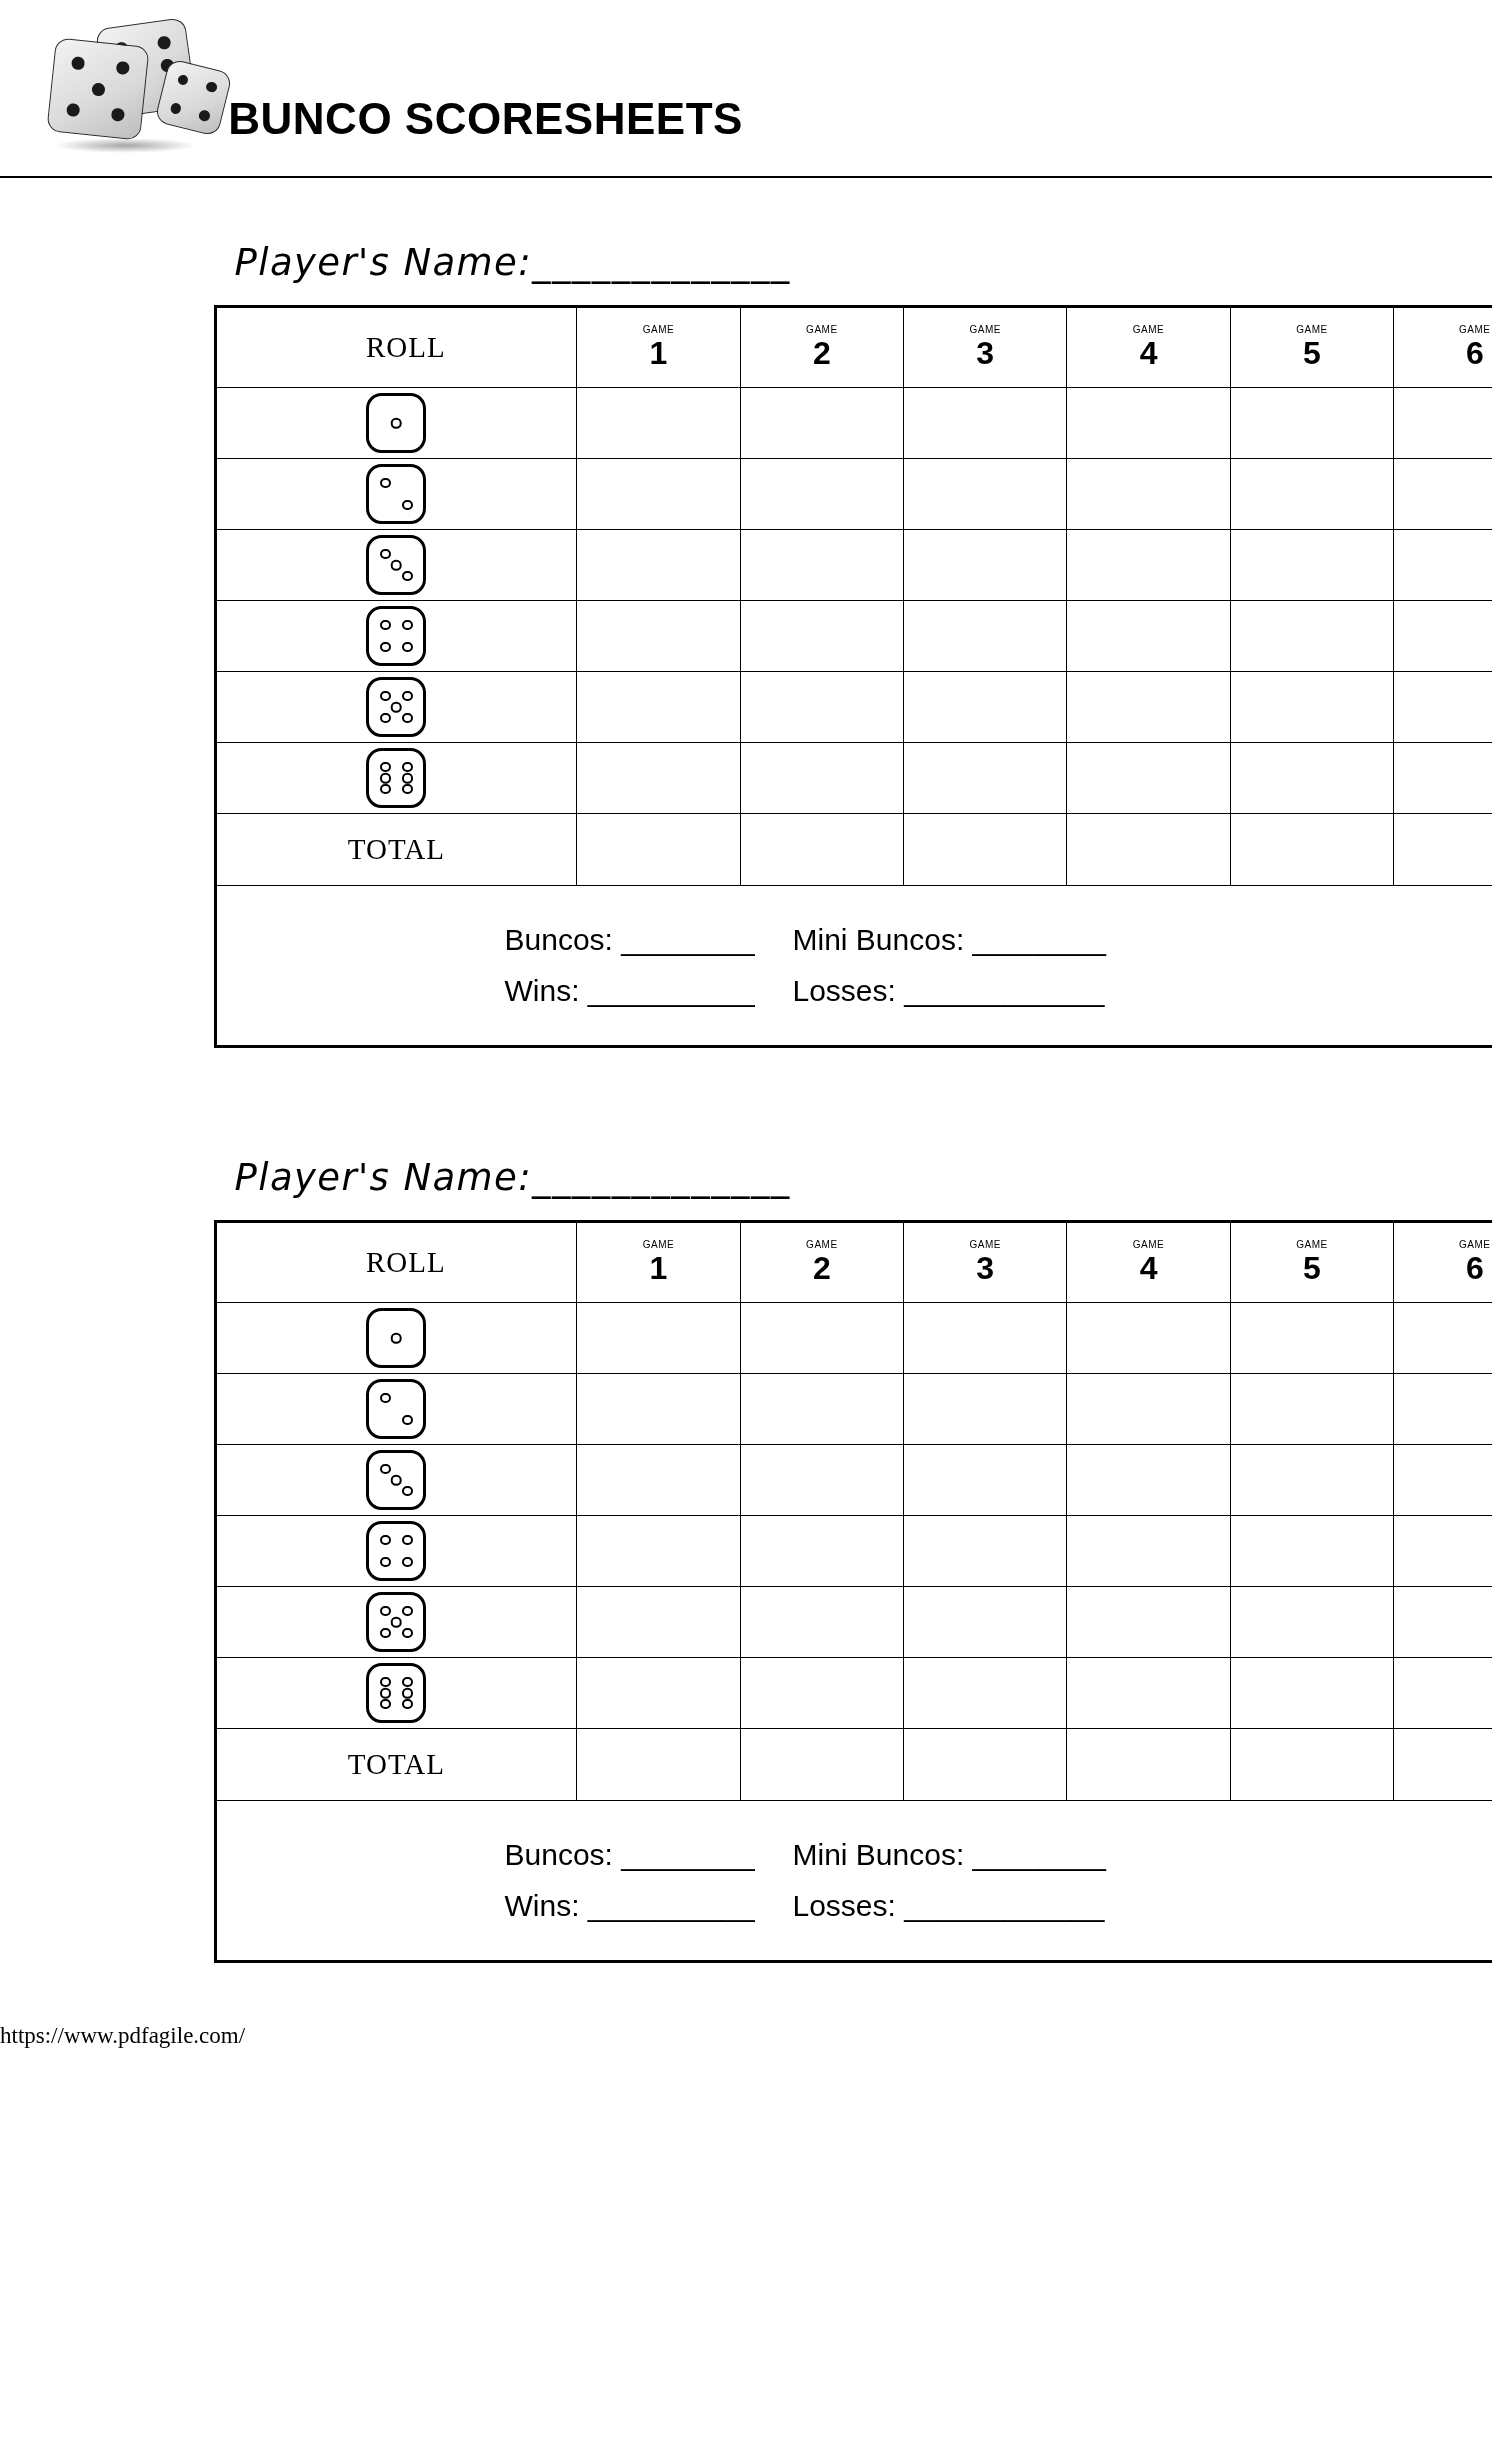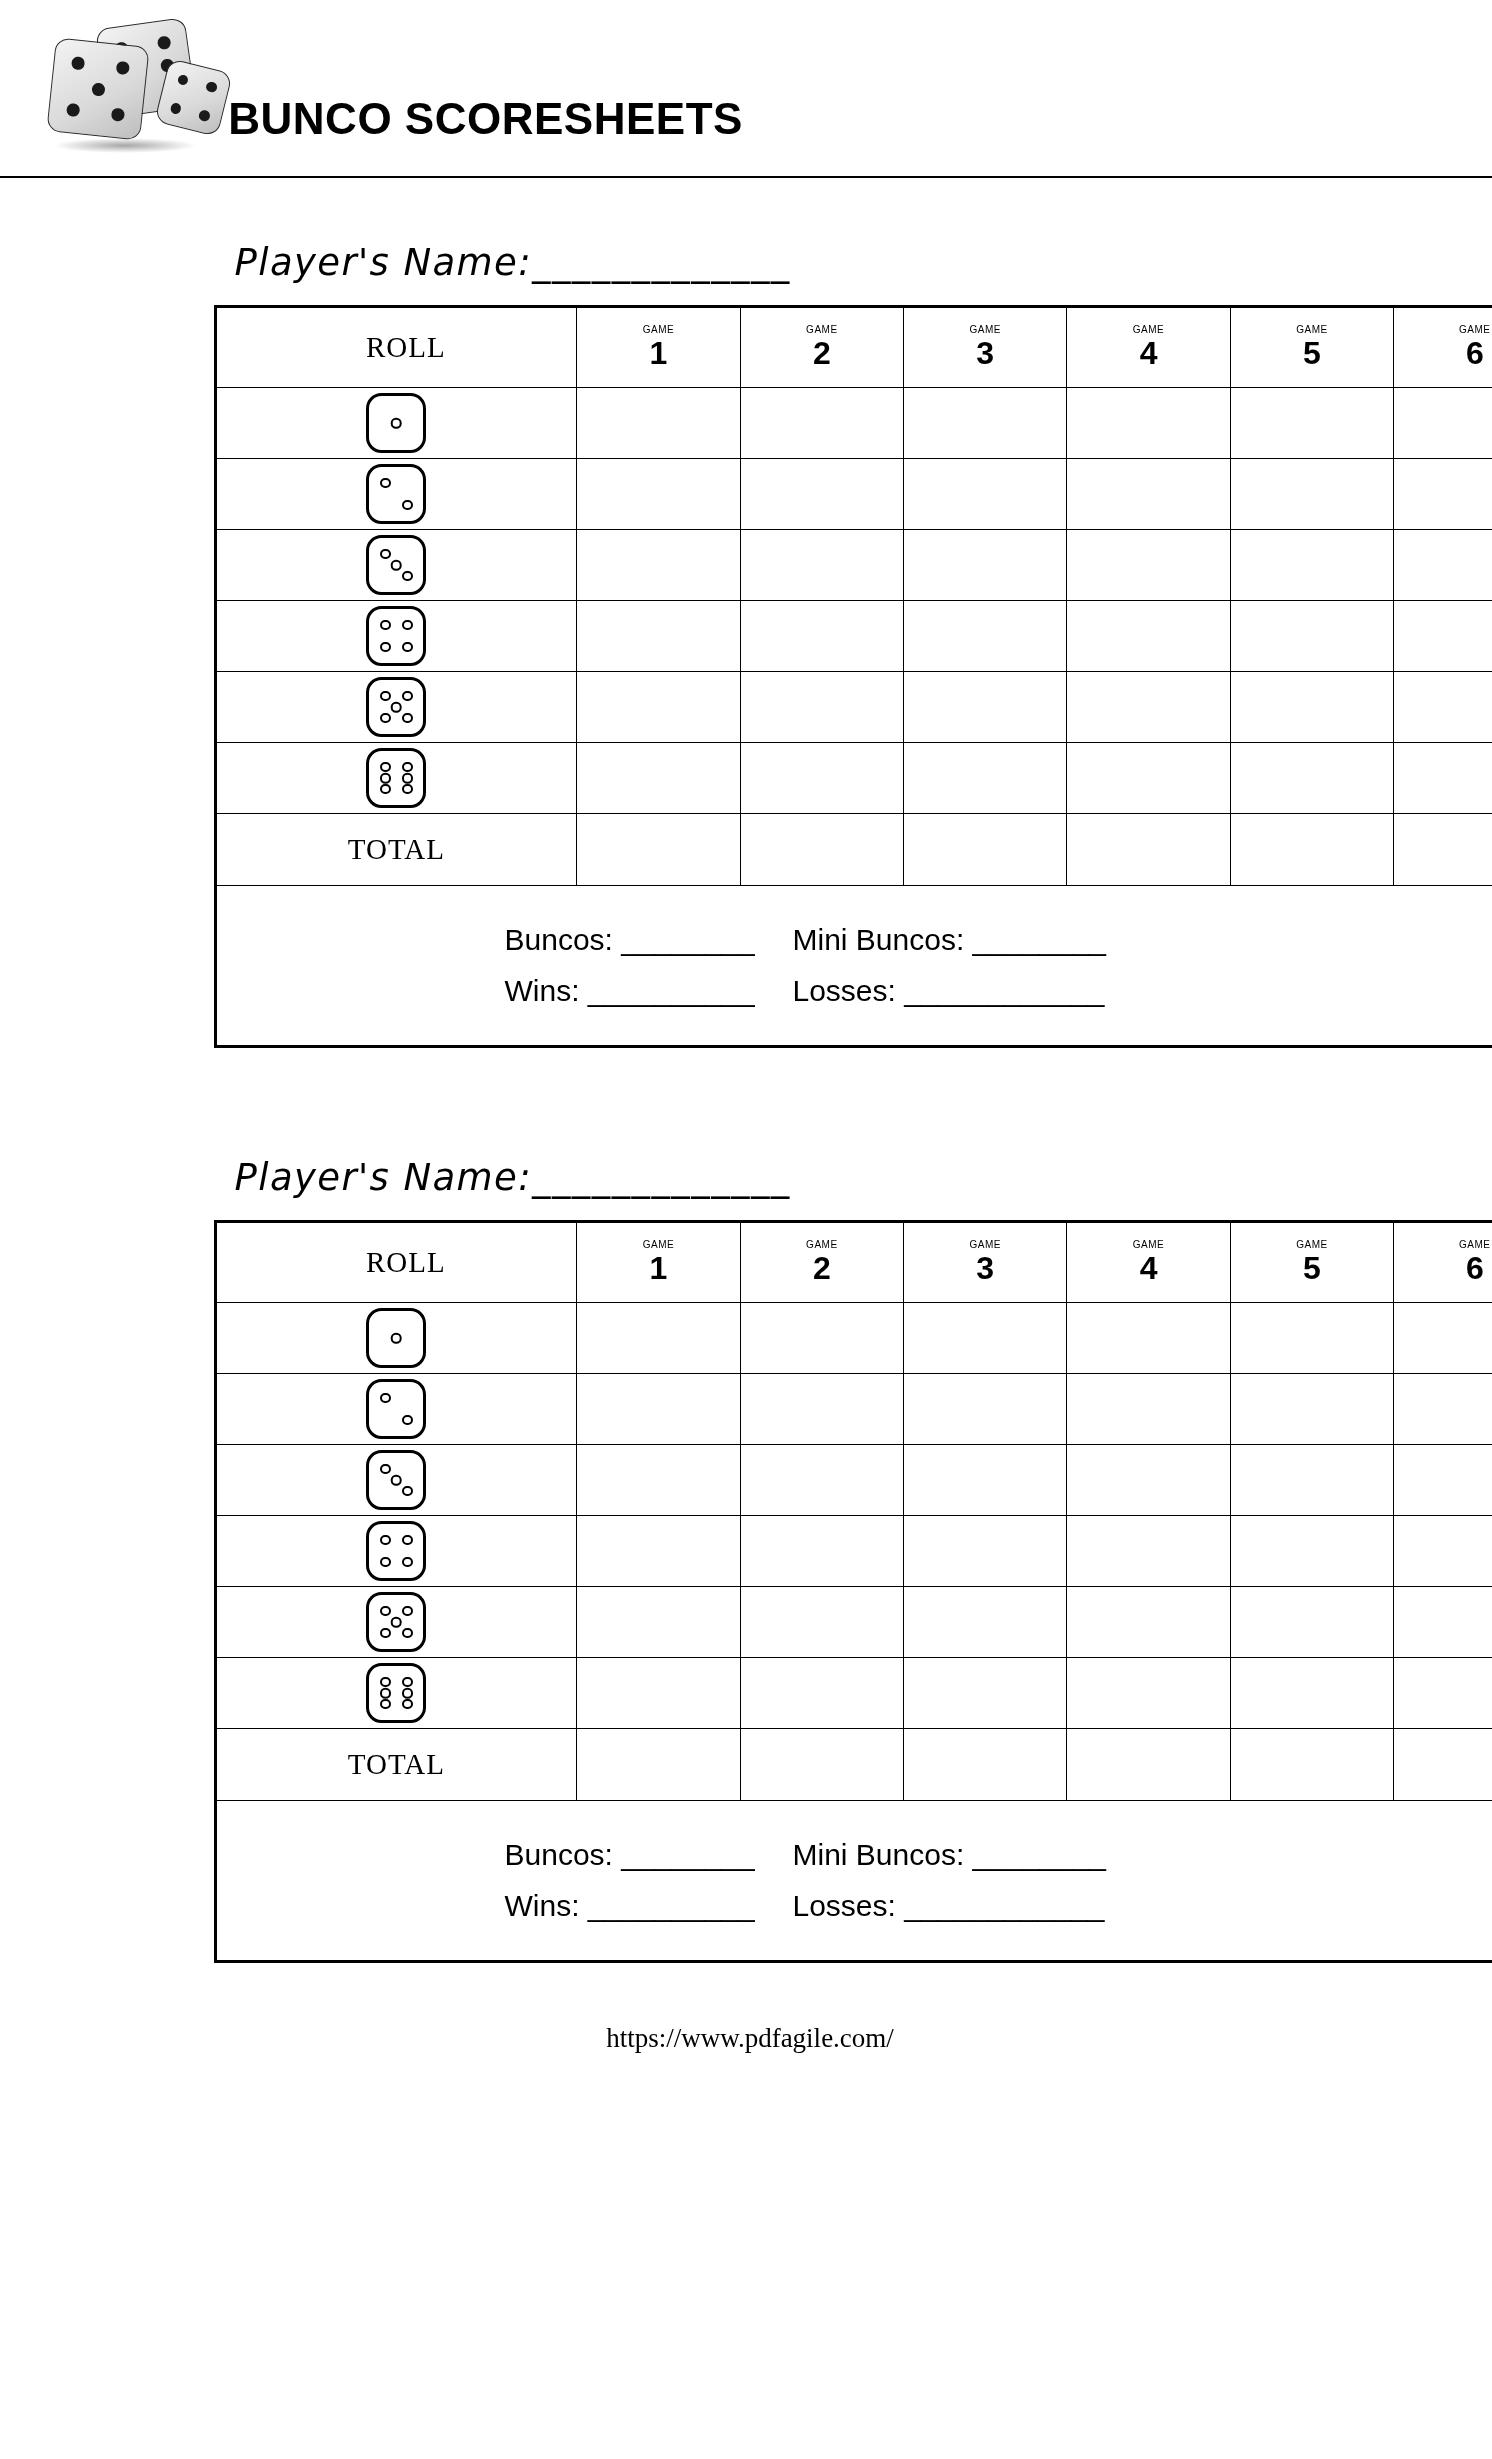--- a/index.html
+++ b/index.html
@@ -150,25 +150,24 @@
     display: flex;
     font-size: 30px;
     text-align: left;
   }
   .tally-item { white-space: nowrap; }
   .tally-item.first { width: 288px; }
 
   .gap { height: 108px; }
 
   .footer-url {
-    text-align: center;
+    text-align: left;
     font-family: "Liberation Serif", serif;
-    font-size: 27px;
+    font-size: 23px;
     margin-top: 60px;
-    margin-left: 7px;
   }
 
   
   .logo-die {
     position: absolute;
     border-radius: 13.4px;
     background: linear-gradient(145deg,#f3f3f3 0%, #d9d9d9 60%, #bdbdbd 100%);
     border: 1.9px solid #2c2c2c;
   }
   .logo-die .lp {

